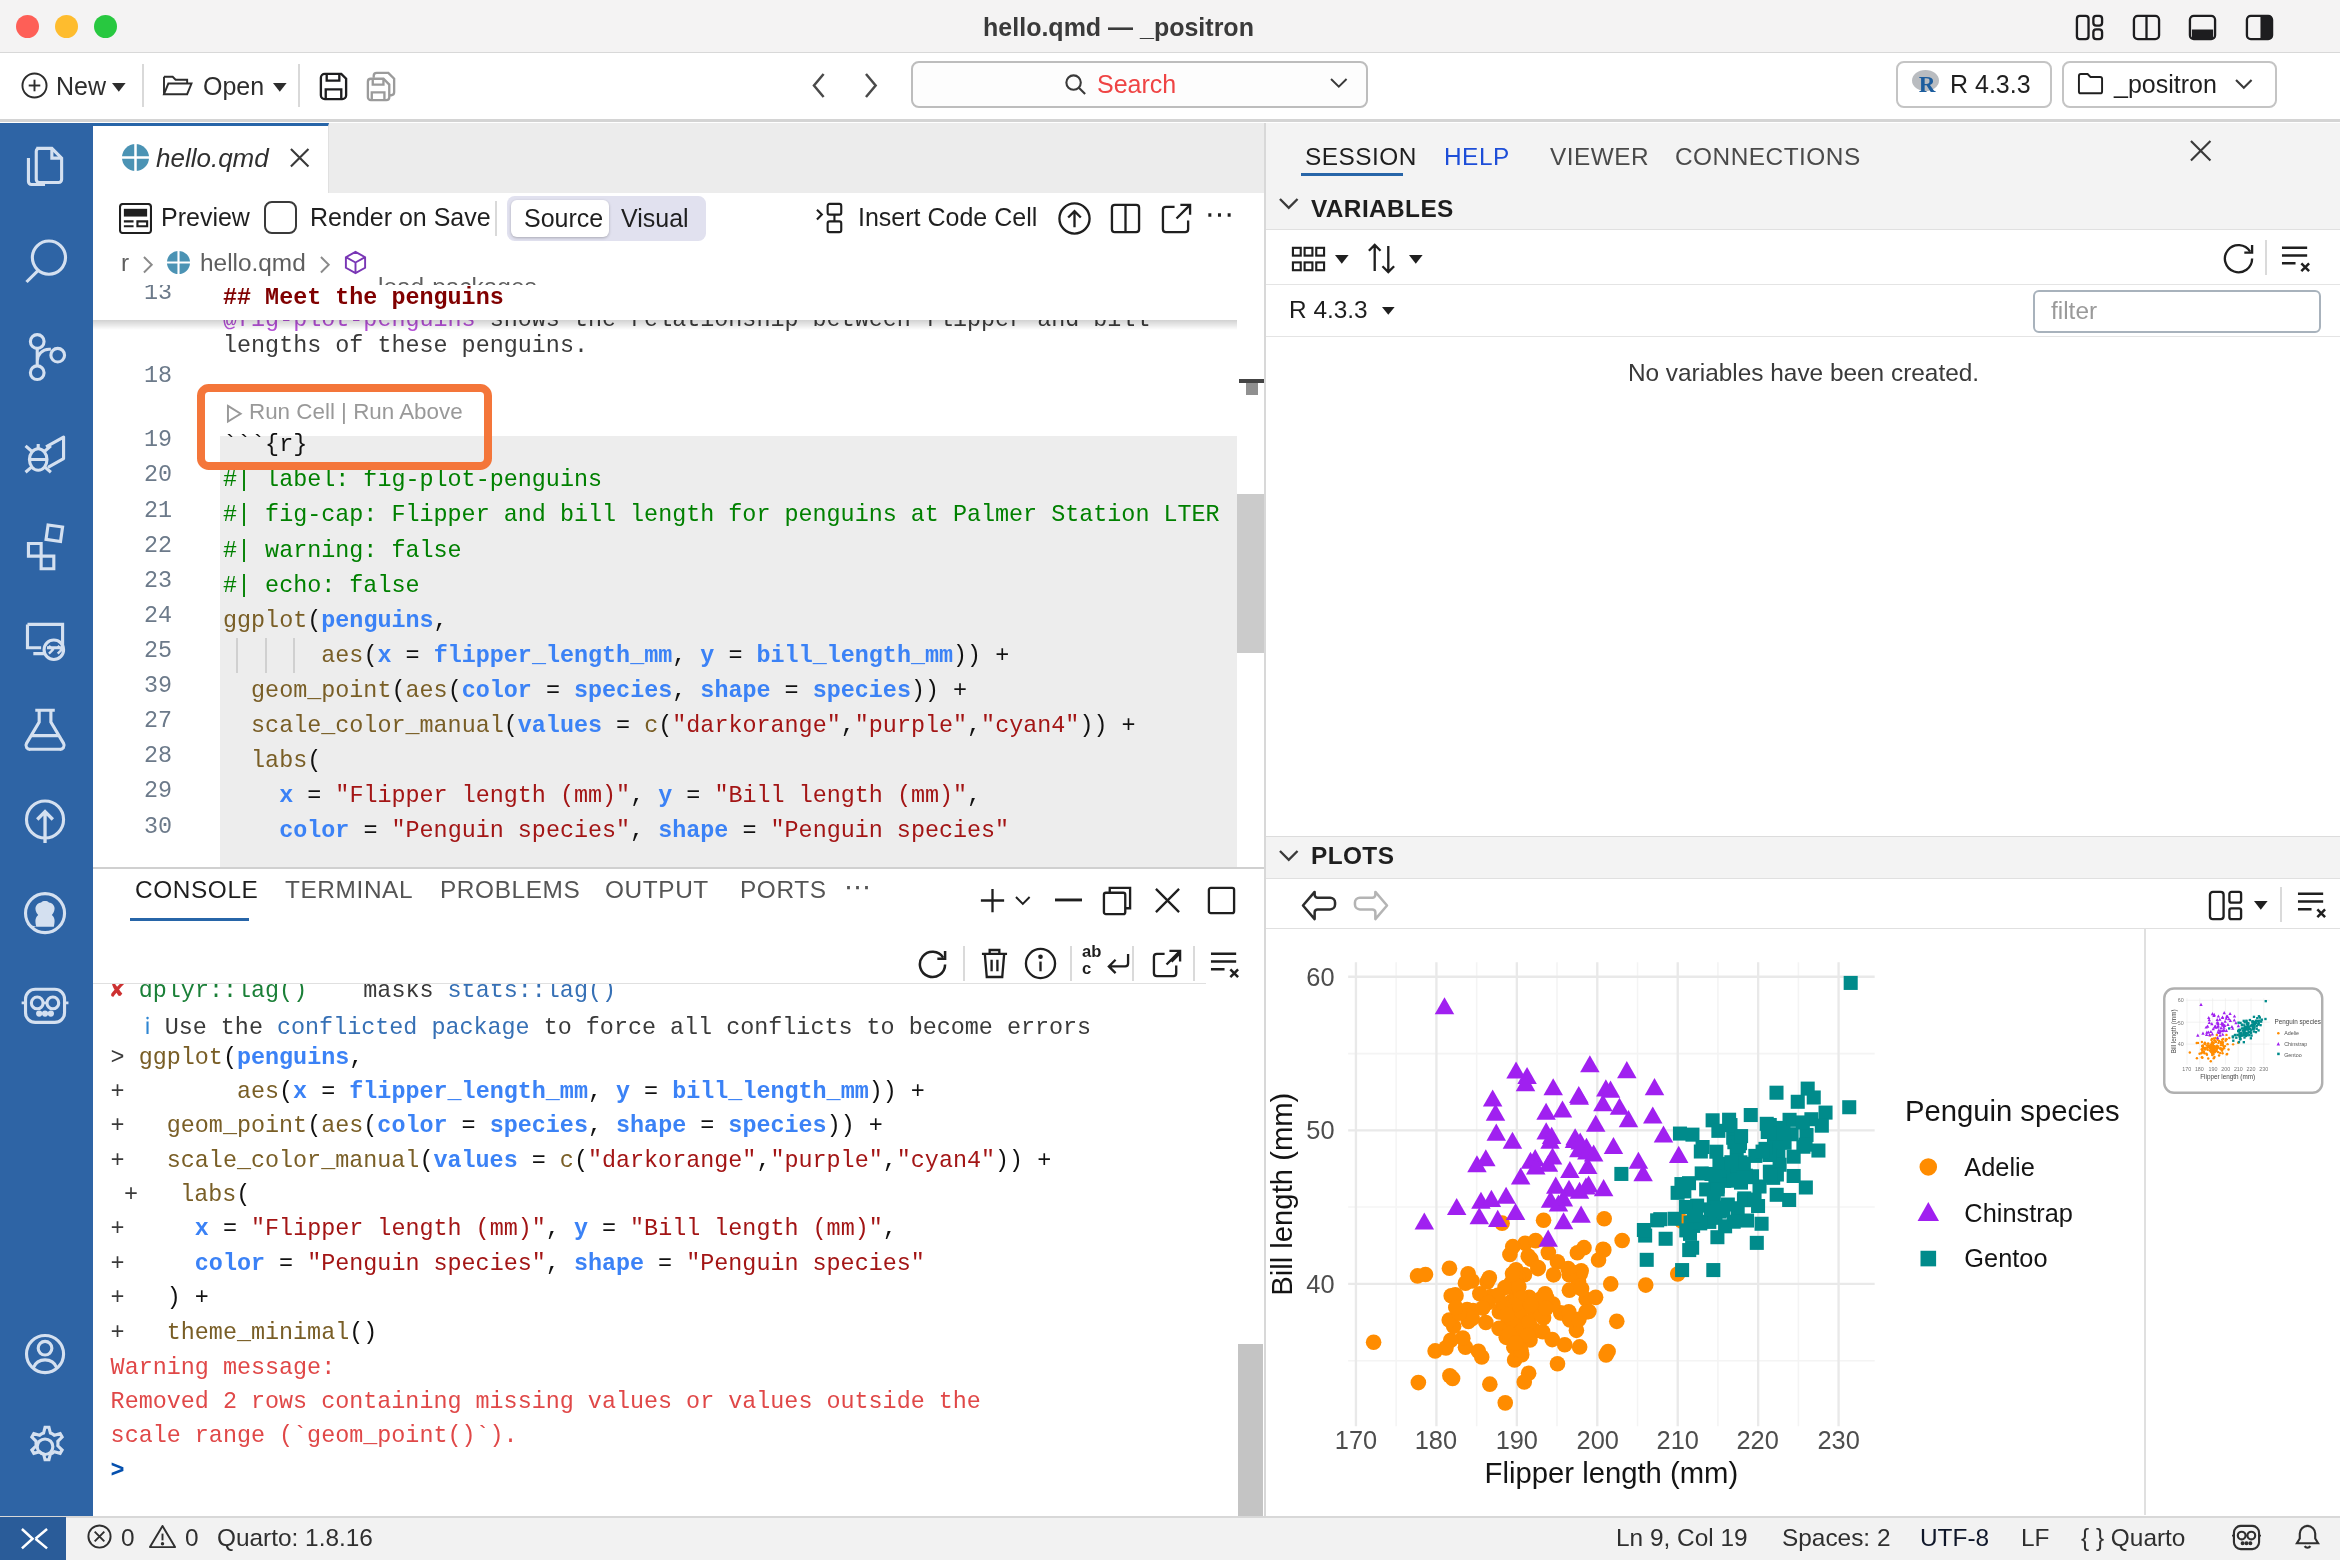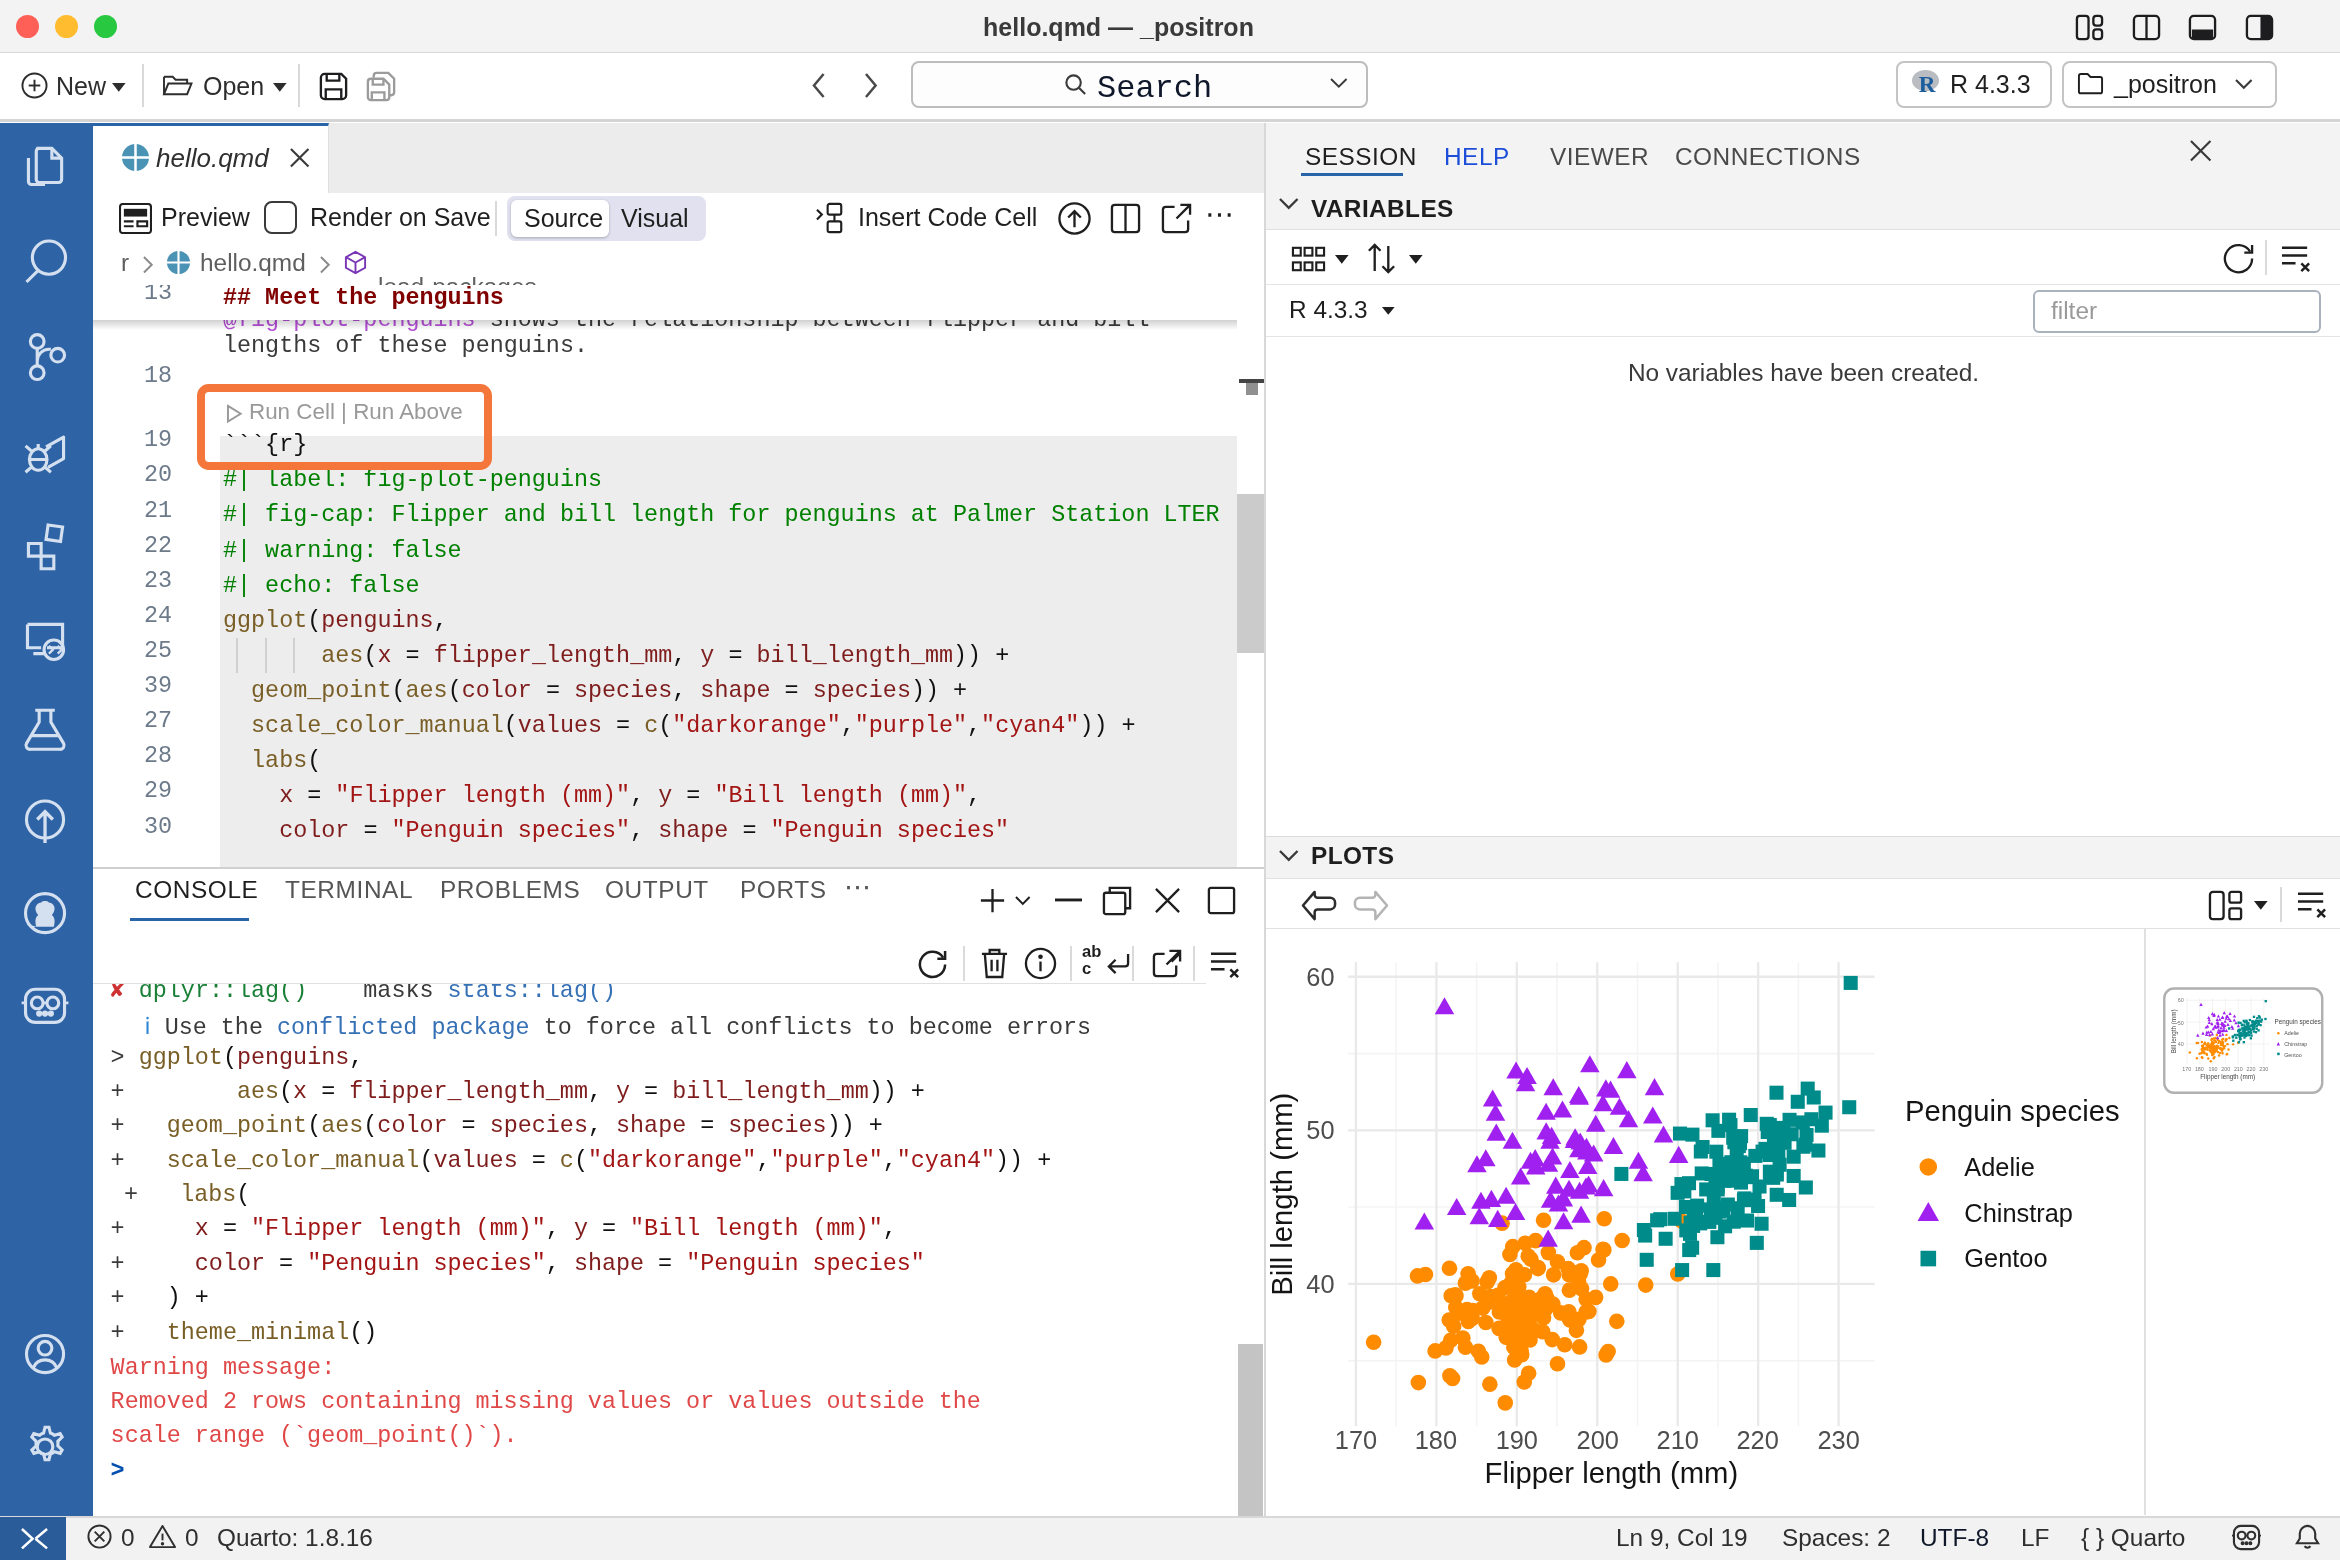--- a/index.html
+++ b/index.html
@@ -2,21 +2,21 @@
 <html><head><meta charset="utf-8">
 <style>
 html,body{margin:0;padding:0;}
 body{width:2341px;height:1560px;position:relative;overflow:hidden;
  font-family:"Liberation Sans",sans-serif;background:#ffffff;
  -webkit-font-smoothing:antialiased;}
 .abs{position:absolute;}
 .ln{position:absolute;width:79px;text-align:right;color:#6c7a8a;font-family:"Liberation Mono",monospace;font-size:23.4px;white-space:pre;}
 .ed{position:absolute;left:222px;font-family:"Liberation Mono",monospace;font-size:23.4px;white-space:pre;color:#333;}
 .cl{position:absolute;left:110px;font-family:"Liberation Mono",monospace;font-size:23.4px;white-space:pre;color:#3a3a3a;}
-.fn{color:#795E26;}.vr{color:#7f1d1d;}.st{color:#a31515;}.cm{color:#008000;}
+.fn{color:#795E26;}.vr{color:#3b82f6;font-weight:bold;}.st{color:#a31515;}.cm{color:#008000;}
 .op{color:#111111;}
 svg{display:block;}
 </style></head>
 <body>
 
 <div class="abs" style="left:0;top:0;width:2341px;height:52px;background:#f4f3f3;border-bottom:1px solid #d8d8d8;"></div>
 <div class="abs" style="left:15.6px;top:14.6px;width:23.4px;height:23.4px;border-radius:50%;background:#fe5f57;"></div>
 <div class="abs" style="left:55px;top:14.6px;width:23.4px;height:23.4px;border-radius:50%;background:#febc2e;"></div>
 <div class="abs" style="left:94px;top:14.6px;width:23.4px;height:23.4px;border-radius:50%;background:#28c840;"></div>
 <div class="abs" style="left:0;top:12.7px;width:2237px;text-align:center;font-size:25px;font-weight:bold;color:#3a3a3a;">hello.qmd — _positron</div>
@@ -70,21 +70,21 @@
     <path d="M13 2 L3 14 l10 12" fill="none" stroke="#4a4a4a" stroke-width="2.6"></path>
   </svg>
 <svg class="abs" style="left:863px;top:72px;" width="15.6" height="27" viewBox="0 0 16 28">
     <path d="M3 2 L13 14 L3 26" fill="none" stroke="#4a4a4a" stroke-width="2.6"></path>
   </svg>
 <div class="abs" style="left:911px;top:61px;width:453px;height:43px;border:2px solid #bdbdbd;border-radius:7.8px;background:#fdfdfd;"></div>
 <svg class="abs" style="left:1063px;top:72px;" width="25" height="25" viewBox="0 0 26 26" fill="none" stroke="#3a3a3a" stroke-width="2.2">
  <circle cx="11" cy="11" r="7.5"></circle>
     <line x1="16.5" y1="16.5" x2="23" y2="23"></line>
   </svg>
-<div class="abs" style="left:1097px;top:70px;font-size:32px;color:#0f172a;font-family:Liberation Mono, monospace;">Search</div>
+<div class="abs" style="left:1097px;top:70px;font-size:25px;color:#ef4444;">Search</div>
 <svg class="abs" style="left:1330px;top:78px;" width="17.6" height="10.7" viewBox="0 0 18 11">
     <path d="M1 1l8 8 8-8" fill="none" stroke="#3a3a3a" stroke-width="2"></path>
   </svg>
 <div class="abs" style="left:1896px;top:61px;width:152px;height:43px;border:2px solid #c4c4c4;border-radius:7.8px;background:#fff;"></div>
 <svg class="abs" style="left:1911px;top:69px;" width="29" height="27" viewBox="0 0 30 28">
  <ellipse cx="15" cy="12" rx="14" ry="11" fill="#b9bcc0"></ellipse>
  <text x="8" y="24" font-family="Liberation Serif" font-size="24" font-weight="bold" fill="#1c5d9e">R</text>
   </svg>
 <div class="abs" style="left:1950px;top:70px;font-size:25px;color:#1f1f1f;">R 4.3.3</div>
 <div class="abs" style="left:2062px;top:61px;width:211px;height:43px;border:2px solid #c4c4c4;border-radius:7.8px;background:#fff;"></div>

